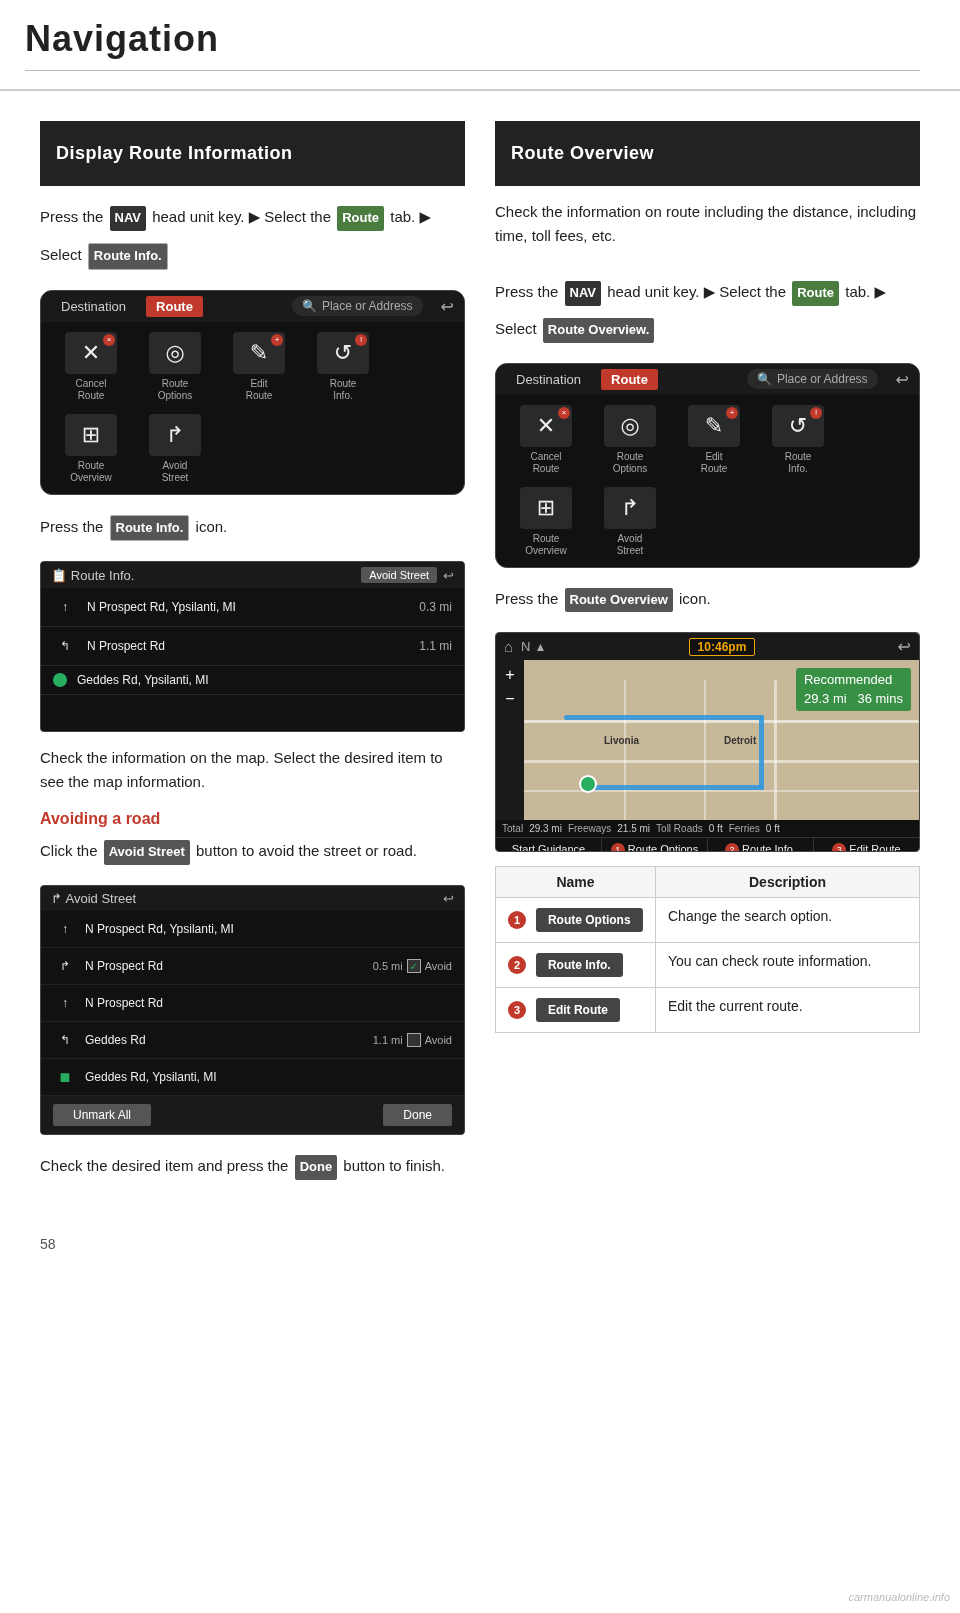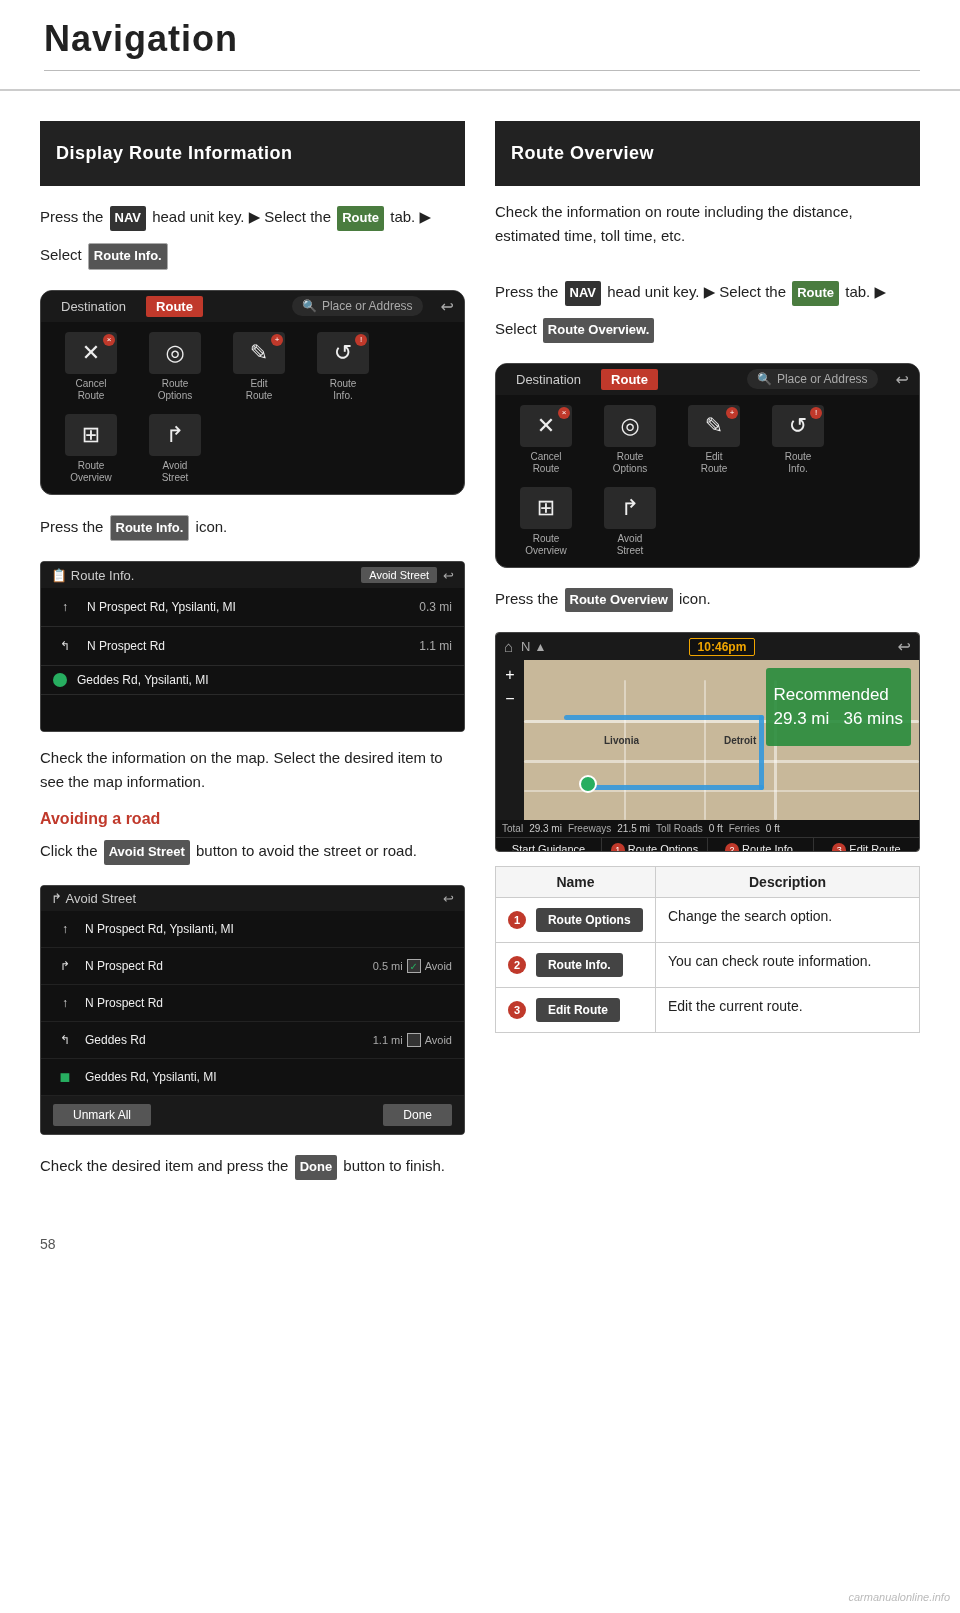--- a/index.html
+++ b/index.html
@@ -5,21 +5,21 @@
     * { margin: 0; padding: 0; box-sizing: border-box; }
     body {
       width: 960px;
       min-height: 1613px;
       background: #fff;
       font-family: Arial, Helvetica, sans-serif;
       font-size: 15px;
       color: #222;
     }
     .page-header {
-      padding: 18px 40px 8px 44px;
+      padding: 18px 40px 8px 25px;
       border-bottom: 2px solid #ccc;
     }
     .page-title {
       font-size: 36px;
       font-weight: bold;
       color: #222;
       letter-spacing: 1px;
     }
     .page-content {
       display: flex;
@@ -334,22 +334,22 @@
       position: absolute;
       background: #3498db;
       border-radius: 2px;
     }
     .recommended-box {
       position: absolute;
       top: 8px;
       right: 8px;
       background: rgba(40,140,60,0.9);
       color: #fff;
-      font-size: 17px;
-      padding: 15px 8px;
+      font-size: 13px;
+      padding: 3px 8px;
       border-radius: 3px;
       line-height: 1.4;
     }
     .nav-sidebar {
       position: absolute;
       left: 0;
       top: 0;
       bottom: 0;
       width: 28px;
       background: #1a1a1a;
@@ -636,21 +636,21 @@
   </div>
 
   <div class="right-col">
 
     
     <div class="section-title-bar">
       <span>Route Overview</span>
     </div>
 
     
-    <p class="body-text">Check the information on route including the distance, estimated time, toll time, etc.</p>
+    <p class="body-text">Check the information on route including the distance, including time, toll fees, etc.</p>
 
     <br>
 
     
     <p class="body-text">
       Press the <span class="badge">NAV</span>
       head unit key. ▶ Select the <span class="badge route">Route</span>
       tab. ▶ Select <span class="badge routeoverview">Route Overview.</span>
     </p>
 

